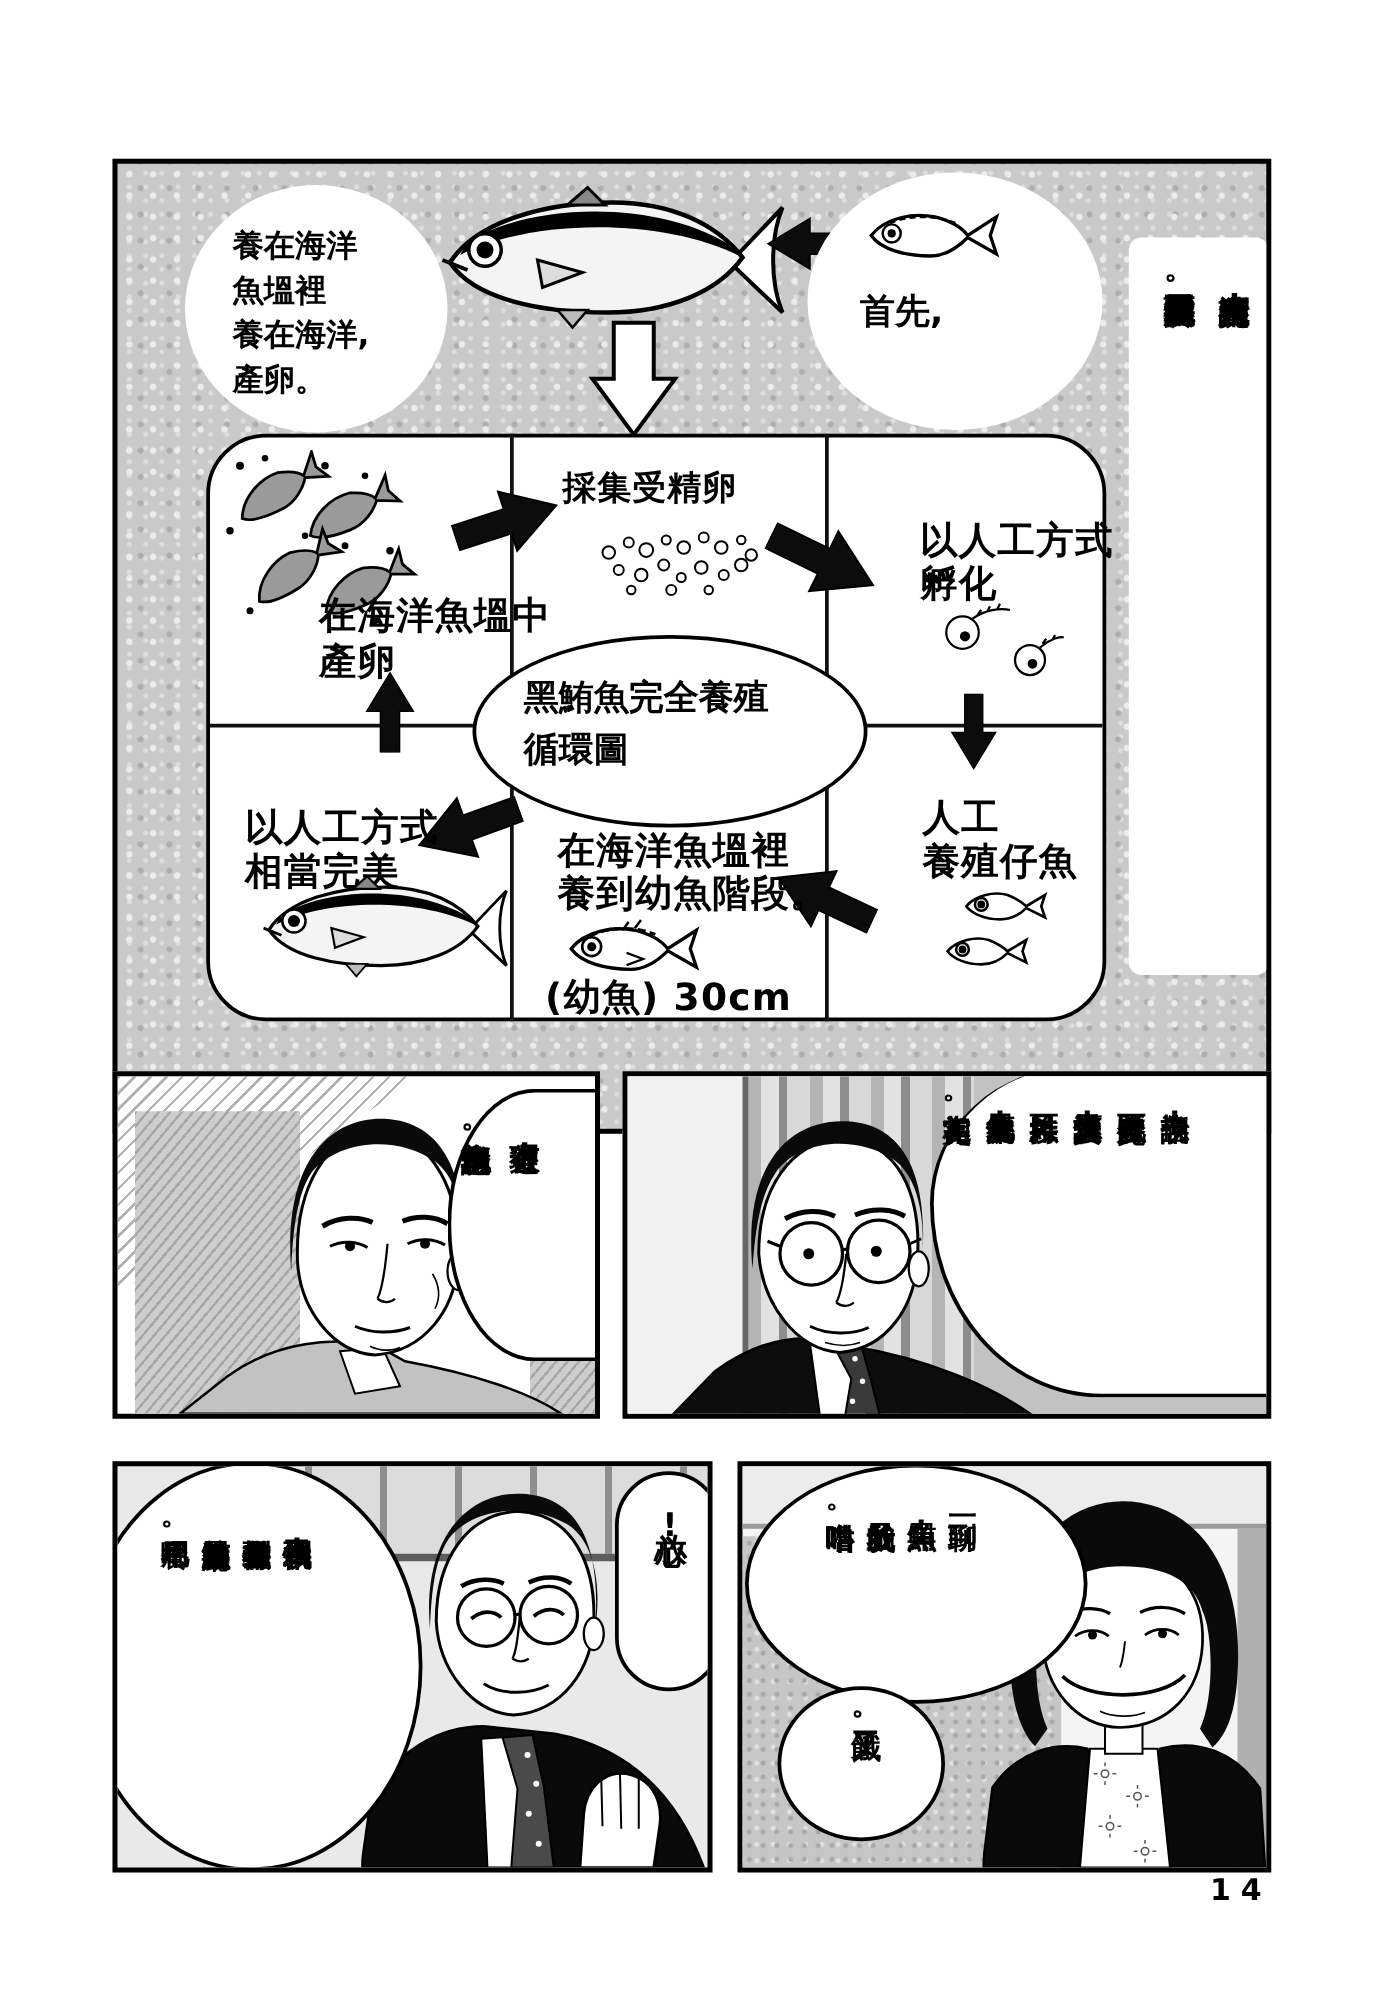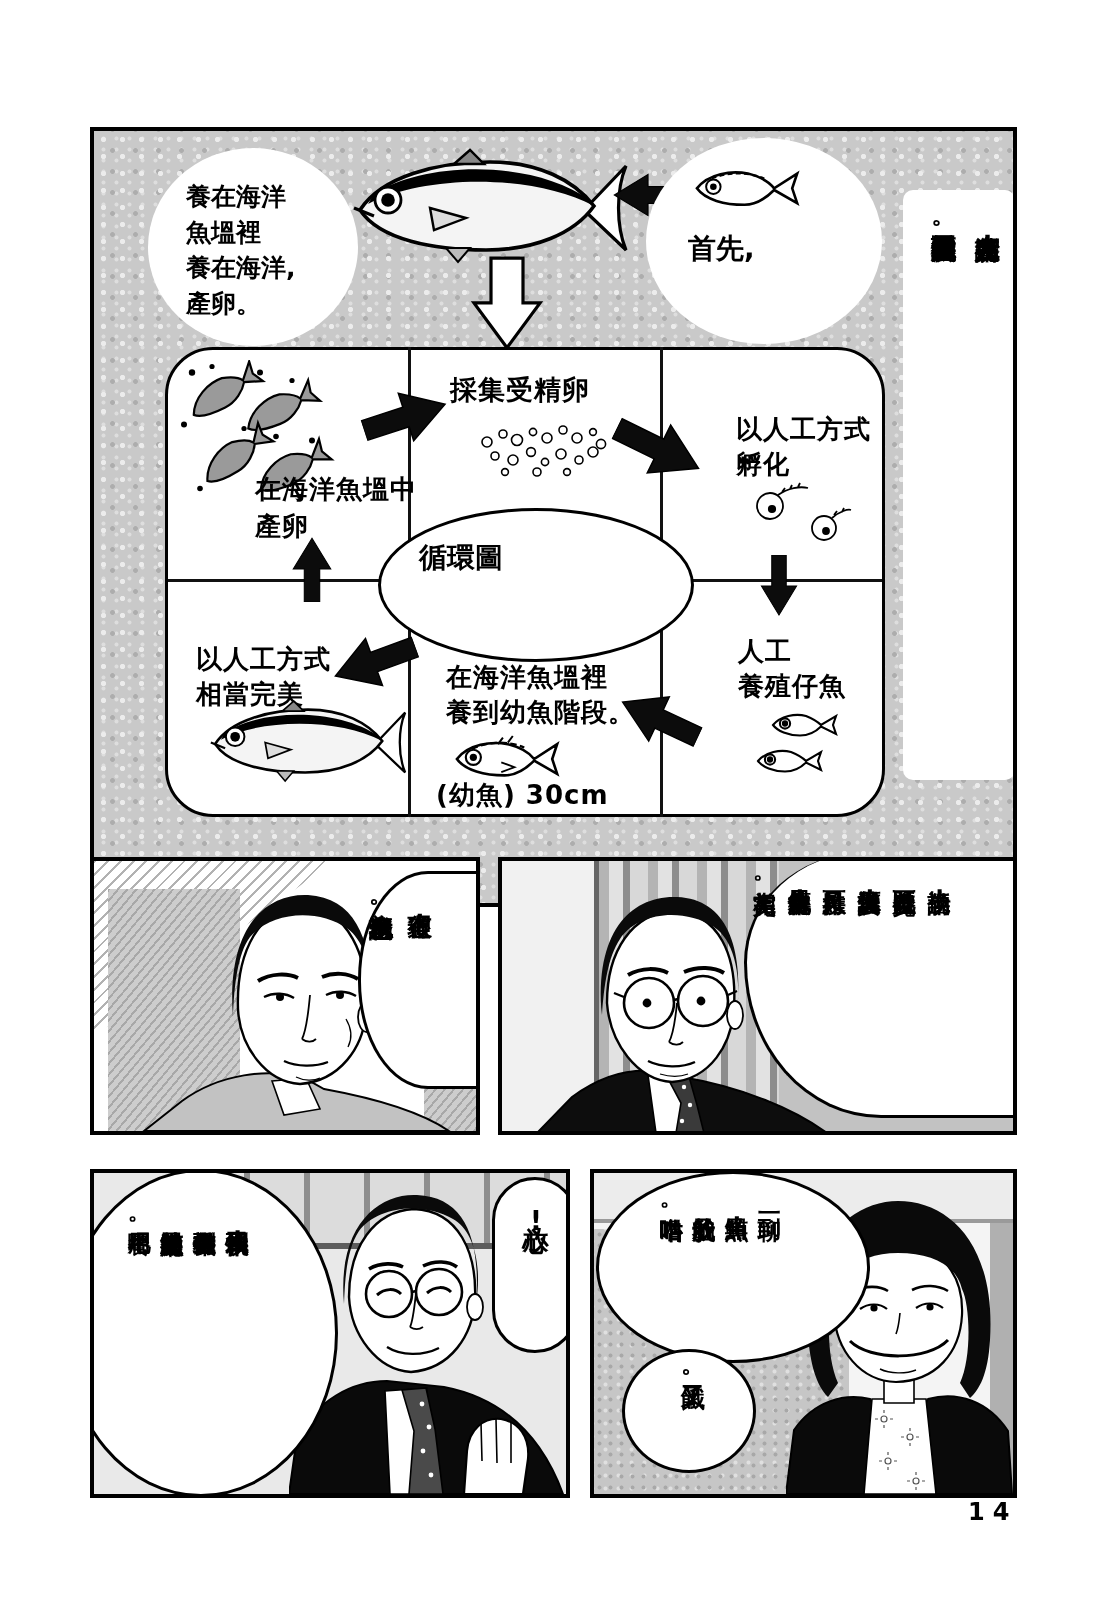--- a/index.html
+++ b/index.html
@@ -16,21 +16,21 @@
       radial-gradient(circle, #ececec 2.2px, transparent 3px),
       radial-gradient(circle, #adadad 2px, transparent 2.8px),
       radial-gradient(circle, #dedede 1.6px, transparent 2.4px);
     background-size:19px 17px,23px 21px,13px 11px;
     background-position:0 0,7px 9px,3px 2px;}
   .gridbox{background:#fff;border:3px solid #000;border-radius:48px;}
   .divider{background:#111;}
   .oval{background:#fff;border:3px solid #000;border-radius:50%;}
   .cloud{background:#fff;border-radius:50%;}
   .narr{background:#fff;border-radius:10px;}
-  .cell-label{font-size:26px;font-weight:600;letter-spacing:1px;}
+  .cell-label{font-size:30px;font-weight:600;letter-spacing:1px;}
   .bubble{background:#fff;border:3px solid #000;}
   .hatchTL{background:repeating-linear-gradient(135deg,rgba(0,0,0,.30) 0 2px,transparent 2px 9px);
            clip-path:polygon(0 0,100% 0,0 100%);}
   .seatband{background:#cdcdcd;background-image:repeating-linear-gradient(130deg,rgba(0,0,0,.18) 0 2px,transparent 2px 7px);}
   .curtain{background:repeating-linear-gradient(90deg,#b4b4b4 0 10px,#e2e2e2 10px 24px,#8d8d8d 24px 31px,#d8d8d8 31px 49px);}
   .windowgrid{background:repeating-linear-gradient(90deg,#8e8e8e 0 6px,#dcdcdc 6px 60px);border-bottom:6px solid #5d5d5d;}
   .sofa{background-color:#c6c6c6;
     background-image:radial-gradient(circle,#a8a8a8 1.6px,transparent 2.4px),radial-gradient(circle,#e0e0e0 1.6px,transparent 2.4px);
     background-size:11px 11px,13px 13px;background-position:0 0,5px 6px;}
   .pageno{font-size:24px;font-weight:700;letter-spacing:8px;}
@@ -210,20 +210,21 @@
       <circle cx="19" cy="26" r="3.4" fill="#000"></circle>
       <path d="M2,30 L12,34" stroke="#000" stroke-width="1.6" fill="none"></path>
     </svg>
 
     <svg class="abs" style="left:185px;top:392px;transform:rotate(270deg);" width="66" height="92" viewBox="0 0 60 40">
       <polygon points="0,13 30,13 30,3 58,20 30,37 30,27 0,27" fill="#0c0c0c" stroke="#000"></polygon>
     </svg>
 
     <div class="oval abs" style="left:284px;top:377px;width:310px;height:148px;">
       <div class="abs" style="left:38px;top:26px;font-size:28px;font-weight:700;line-height:1.5;">
+        <div class="htext">黑鮪魚完全養殖</div>
         <div class="htext">循環圖</div>
       </div>
     </div>
   </div>
 
   <div class="panel" style="left:90px;top:857px;width:390px;height:278px;">
     <div class="abs hatchTL" style="left:0;top:0;width:240px;height:175px;"></div>
     <div class="abs seatband" style="left:14px;top:28px;width:132px;height:242px;"></div>
     <div class="abs seatband" style="left:330px;top:110px;width:52px;height:160px;"></div>
     <svg class="abs" style="left:40px;top:8px;" width="320" height="262" viewBox="0 0 320 262">

